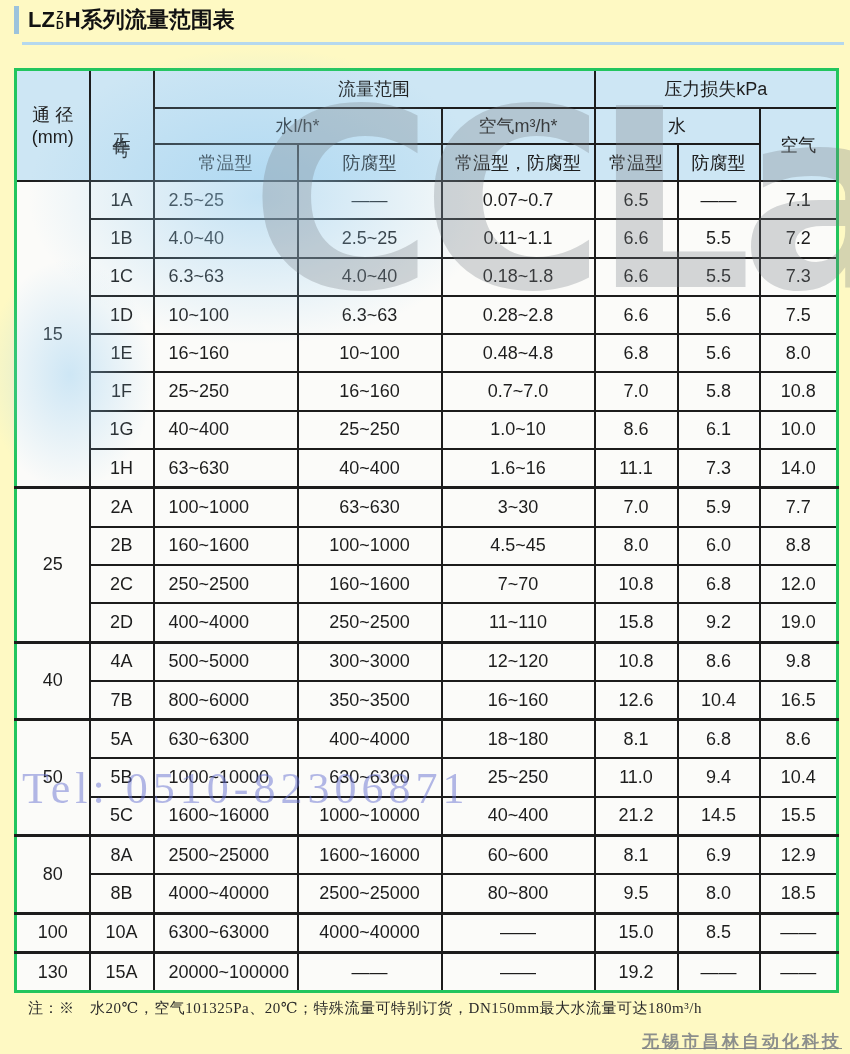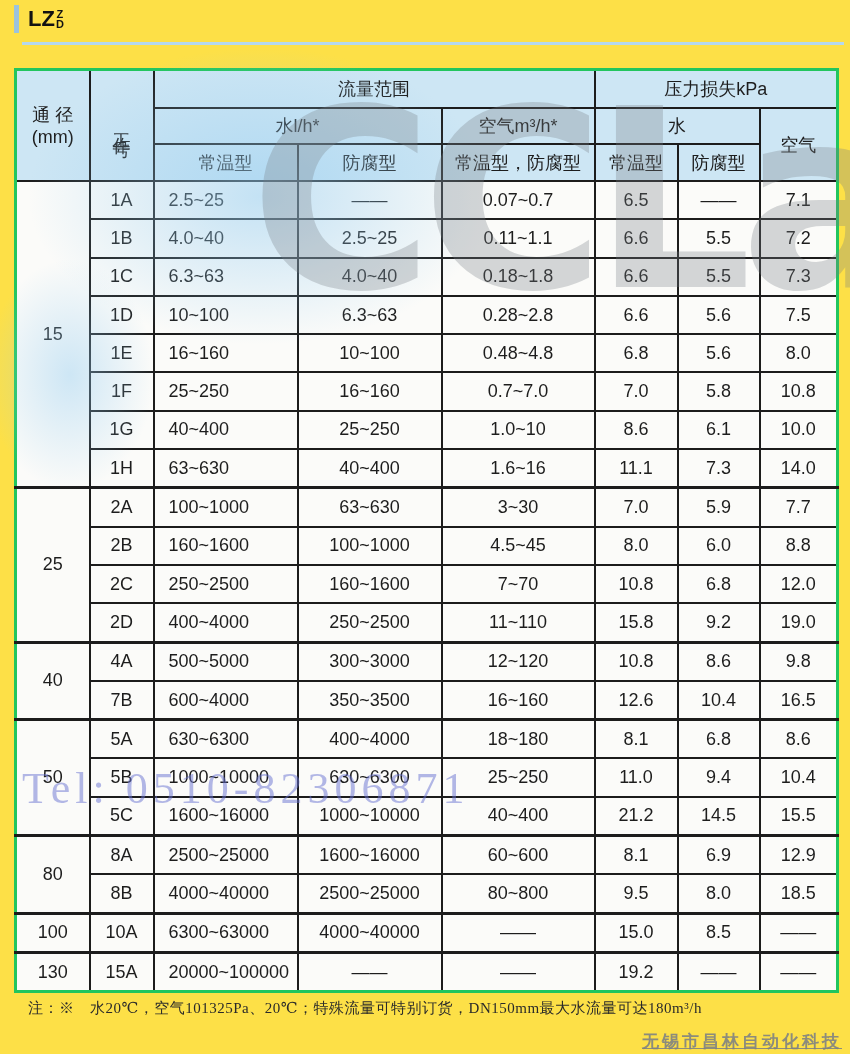--- a/index.html
+++ b/index.html
@@ -1,18 +1,18 @@
 <!DOCTYPE html>
 <html><head>
 <meta charset="utf-8">
 <style>
   html,body { margin:0; padding:0; }
   .page {
     position:relative; width:850px; height:1054px;
-    background:#fde047; overflow:hidden;
+    background:#fef9c3; overflow:hidden;
     font-family:"Liberation Sans","DejaVu Sans",sans-serif;
   }
   
   .title-bar { position:absolute; left:14px; top:5px; display:flex; align-items:center; }
   .title-accent { width:5px; height:28px; background:#9cc3dc; margin-right:9px; }
   .title-text { font-size:22px; font-weight:bold; color:#121212; display:flex; align-items:center; white-space:nowrap; }
   .stack { display:inline-flex; flex-direction:column; font-size:11px; line-height:10px; font-weight:bold; margin:0 1px; text-align:center; }
   .title-rule { position:absolute; left:22px; right:6px; top:42px; height:3px; background:#b5d8ee; }
   
   .flow-table { position:absolute; left:14px; top:68px; width:822px; border-collapse:collapse; table-layout:fixed; }
@@ -57,20 +57,21 @@
 <div class="page">
 
   <div class="title-bar">
     <span class="title-accent"></span>
     <span class="title-text">
       <span>LZ</span>
       <span class="stack">
         <span>Z</span>
         <span>D</span>
       </span>
+      <span>H系列流量范围表</span>
     </span>
   </div>
   <div class="title-rule"></div>
 
   <table class="flow-table">
     <colgroup>
       <col style="width:74px">
         <col style="width:64px">
         <col style="width:144px">
         <col style="width:144px">
@@ -221,21 +222,21 @@
           <td class="col-work_no">4A</td>
           <td class="col-water_normal">500~5000</td>
           <td class="col-water_anti">300~3000</td>
           <td class="col-air_range">12~120</td>
           <td class="col-p_water_normal">10.8</td>
           <td class="col-p_water_anti">8.6</td>
           <td class="col-p_air">9.8</td>
         </tr>
         <tr>
           <td class="col-work_no">7B</td>
-          <td class="col-water_normal">600~4000</td>
+          <td class="col-water_normal">800~6000</td>
           <td class="col-water_anti">350~3500</td>
           <td class="col-air_range">16~160</td>
           <td class="col-p_water_normal">12.6</td>
           <td class="col-p_water_anti">10.4</td>
           <td class="col-p_air">16.5</td>
         </tr>
         <tr class="group-start">
           <td rowspan="3" class="diameter-cell">50</td>
           <td class="col-work_no">5A</td>
           <td class="col-water_normal">630~6300</td>

